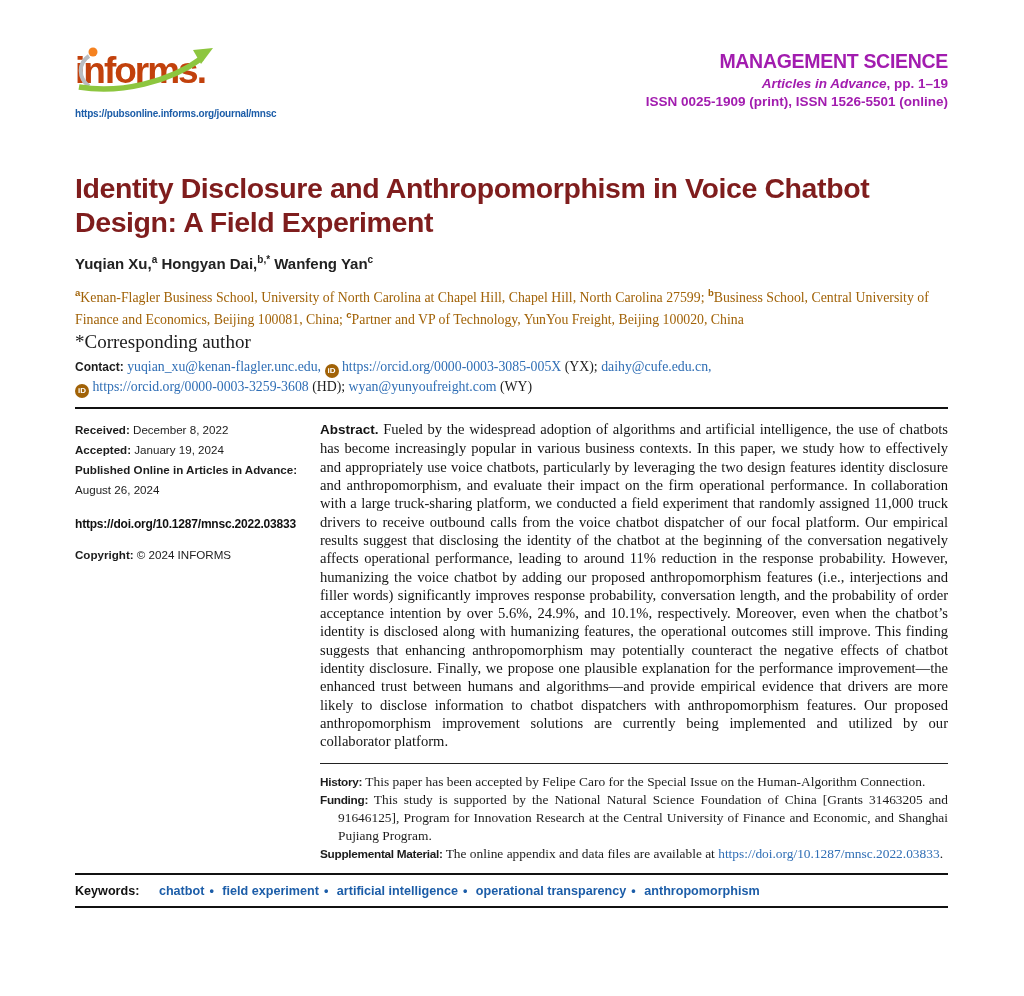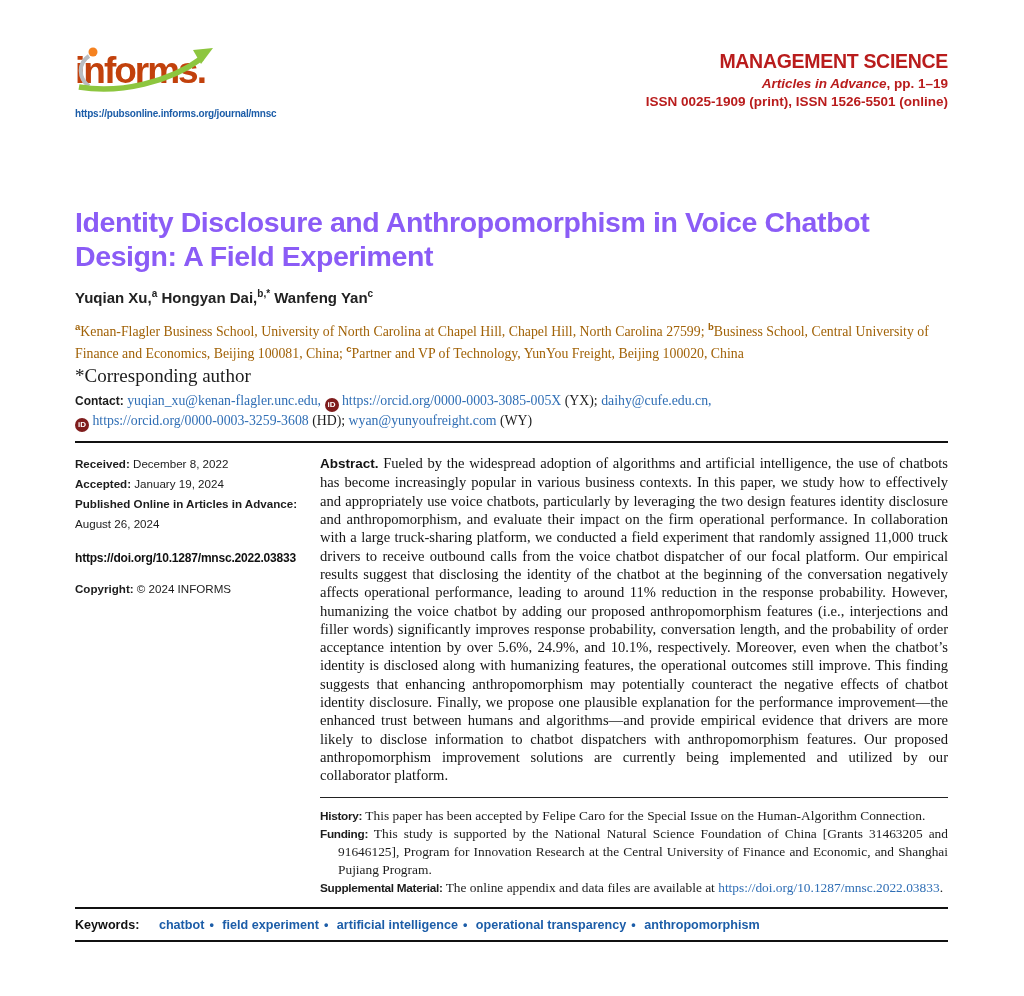--- a/index.html
+++ b/index.html
@@ -21,47 +21,47 @@
     font-family: "Liberation Sans", sans-serif;
     font-weight: bold; font-size: 37px; letter-spacing: -2px;
     color: #c2410c;
   }
   .logo svg { position: absolute; left: 0; top: 0; }
   .logo-url {
     margin-top: 12px;
     font-size: 10px; font-weight: bold; color: #1c5da8;
     letter-spacing: -0.2px;
   }
-  .journal-block { text-align: right; padding-top: 8px; color: #b91c1c; }
+  .journal-block { text-align: right; padding-top: 8px; color: #a21caf; }
   .journal-name { font-size: 19.5px; font-weight: bold; letter-spacing: -0.3px; }
   .journal-issue { font-size: 13.5px; font-weight: bold; margin-top: 3px; }
   .journal-issue .it { font-style: italic; }
   .journal-issn { font-size: 13.5px; font-weight: bold; margin-top: 3px; }
 
   
   .title {
-    margin-top: 86px;
+    margin-top: 52px;
     font-size: 28.5px; line-height: 34px; font-weight: bold;
-    color: #8b5cf6; letter-spacing: -0.4px;
+    color: #7f1d1d; letter-spacing: -0.4px;
   }
   .authors { margin-top: 16px; font-size: 15px; font-weight: bold; color: #222; }
   .authors sup { font-size: 10px; vertical-align: super; line-height: 0; }
   .affiliations {
     margin-top: 12px;
     font-family: "Liberation Serif", serif;
     font-size: 13.8px; line-height: 17.5px; color: #a16207;
   }
   .affiliations sup { font-family: "Liberation Sans", sans-serif; font-weight: bold; font-size: 9.5px; }
   .corresponding { font-family: Liberation Serif, serif; font-size: 19px; margin-top: 3px; }
   .contact-block { margin-top: 5px; font-family: "Liberation Serif", serif; font-size: 13.8px; line-height: 18.5px; }
   .contact-label { font-family: "Liberation Sans", sans-serif; font-weight: bold; font-size: 12px; }
   a.lnk, .lnk { color: #2f6eb5; text-decoration: none; }
   .orcid {
     display: inline-block; width: 14px; height: 14px; border-radius: 50%;
-    background: #7f1d1d; color: #ffffff; font-family: "Liberation Sans", sans-serif;
+    background: #a16207; color: #ffffff; font-family: "Liberation Sans", sans-serif;
     font-size: 8px; font-weight: bold; text-align: center; line-height: 14px;
     vertical-align: -2px;
   }
 
   .rule-thick { border: none; border-top: 2px solid #111; margin-top: 9px; }
 
   
   .columns { display: flex; margin-top: 11px; }
   .sidebar { width: 245px; flex: 0 0 245px; padding-right: 22px; font-size: 11.6px; line-height: 1.72; }
   .sidebar .lbl { font-weight: bold; }

